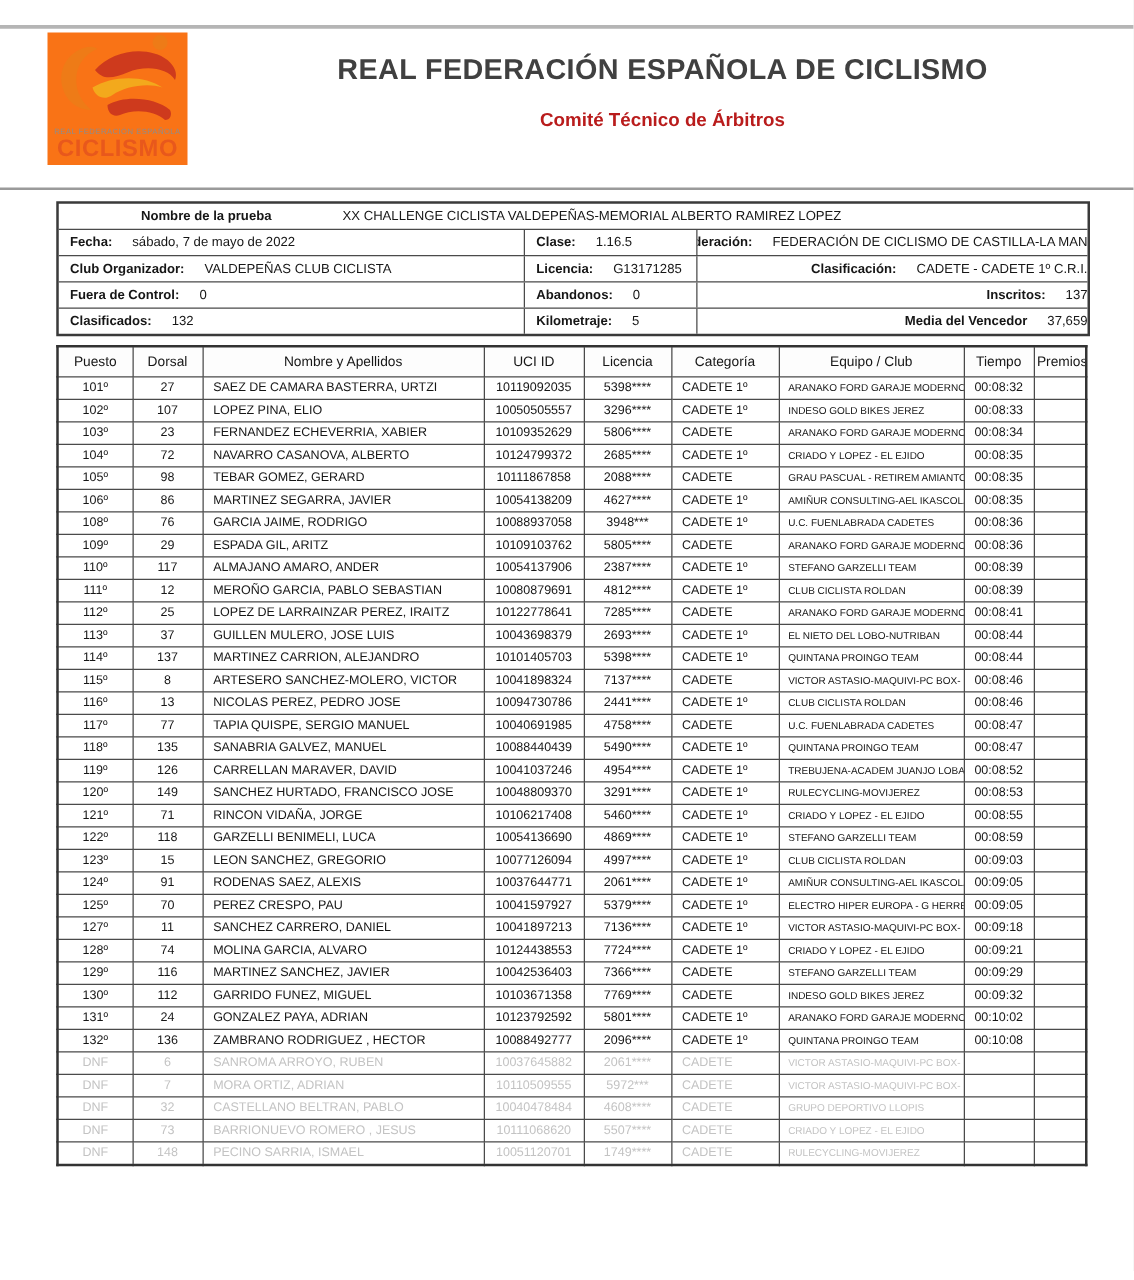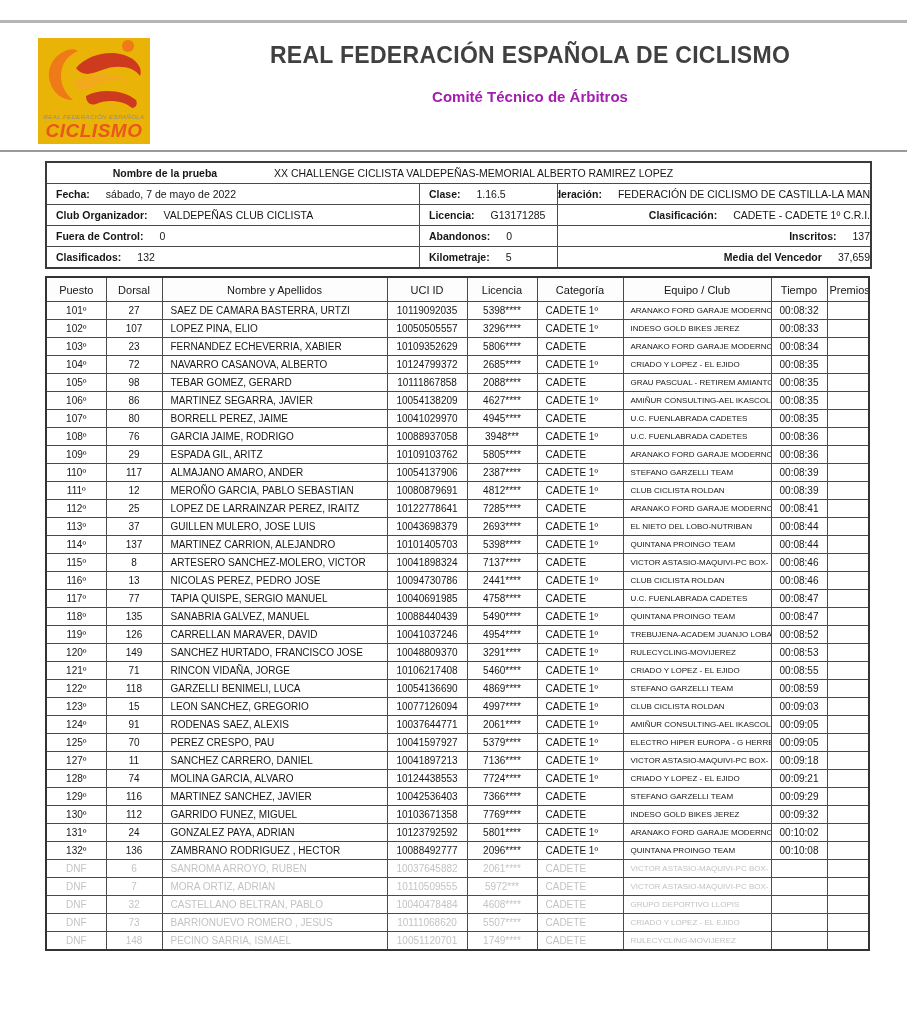--- a/index.html
+++ b/index.html
@@ -2,25 +2,25 @@
 <html><head>
 <meta charset="utf-8">
 <style>
   html,body{margin:0;padding:0;background:#e9e9e9;}
   .page{position:relative;width:907px;height:1024px;background:#ffffff;
         font-family:"Liberation Sans", sans-serif;color:#161616;overflow:hidden;margin:0 auto;}
   .top-line{position:absolute;left:0;top:20px;width:907px;height:3px;background:#b5b5b5;}
   .mid-divider{position:absolute;left:0;top:150px;width:907px;height:2px;background:#9a9a9a;}
 
   
-  .logo-box{position:absolute;left:38px;top:38px;width:112px;height:106px;background:#eab308;font-style:italic;}
+  .logo-box{position:absolute;left:38px;top:26px;width:112px;height:106px;background:#f97316;}
   .main-title{position:absolute;left:165px;top:42px;width:730px;text-align:center;
               font-size:23px;font-weight:bold;letter-spacing:.3px;color:#404040;}
   .sub-title{position:absolute;left:165px;top:88px;width:730px;text-align:center;
-             font-size:15px;font-weight:bold;color:#a21caf;}
+             font-size:15px;font-weight:bold;color:#b91c1c;}
 
   
   .info-box{position:absolute;left:45px;top:161px;width:823px;border:2px solid #3a3a3a;background:#fff;}
   .info-row{display:flex;height:20px;align-items:center;border-top:1px solid #4a4a4a;}
   .info-row:first-child{border-top:none;text-align:center;}
   .info-cell{display:flex;align-items:center;height:100%;overflow:hidden;white-space:nowrap;padding-left:9px;box-sizing:border-box;}
   .info-cell + .info-cell{border-left:1px solid #4a4a4a;}
   .ic-1{width:372px;}.ic-2{width:138px;}.ic-3{flex:1;justify-content:flex-end;}
   .info-label{font-weight:bold;font-size:10.5px;}
   .info-value{font-size:10.5px;margin-left:16px;}
@@ -221,31 +221,20 @@
           <td class="al-c col-1">86</td>
           <td class="al-l col-2">MARTINEZ SEGARRA, JAVIER</td>
           <td class="al-c col-3">10054138209</td>
           <td class="al-c col-4">4627****</td>
           <td class="al-l col-5">CADETE 1º</td>
           <td class="al-l col-6">AMIÑUR CONSULTING-AEL IKASCOLA</td>
           <td class="al-c col-7">00:08:35</td>
           <td class="al-c col-8"></td>
         </tr>
         <tr>
-          <td class="al-c col-0">107º</td>
-          <td class="al-c col-1">80</td>
-          <td class="al-l col-2">BORRELL PEREZ, JAIME</td>
-          <td class="al-c col-3">10041029970</td>
-          <td class="al-c col-4">4945****</td>
-          <td class="al-l col-5">CADETE</td>
-          <td class="al-l col-6">U.C. FUENLABRADA CADETES</td>
-          <td class="al-c col-7">00:08:35</td>
-          <td class="al-c col-8"></td>
-        </tr>
-        <tr>
           <td class="al-c col-0">108º</td>
           <td class="al-c col-1">76</td>
           <td class="al-l col-2">GARCIA JAIME, RODRIGO</td>
           <td class="al-c col-3">10088937058</td>
           <td class="al-c col-4">3948***</td>
           <td class="al-l col-5">CADETE 1º</td>
           <td class="al-l col-6">U.C. FUENLABRADA CADETES</td>
           <td class="al-c col-7">00:08:36</td>
           <td class="al-c col-8"></td>
         </tr>

